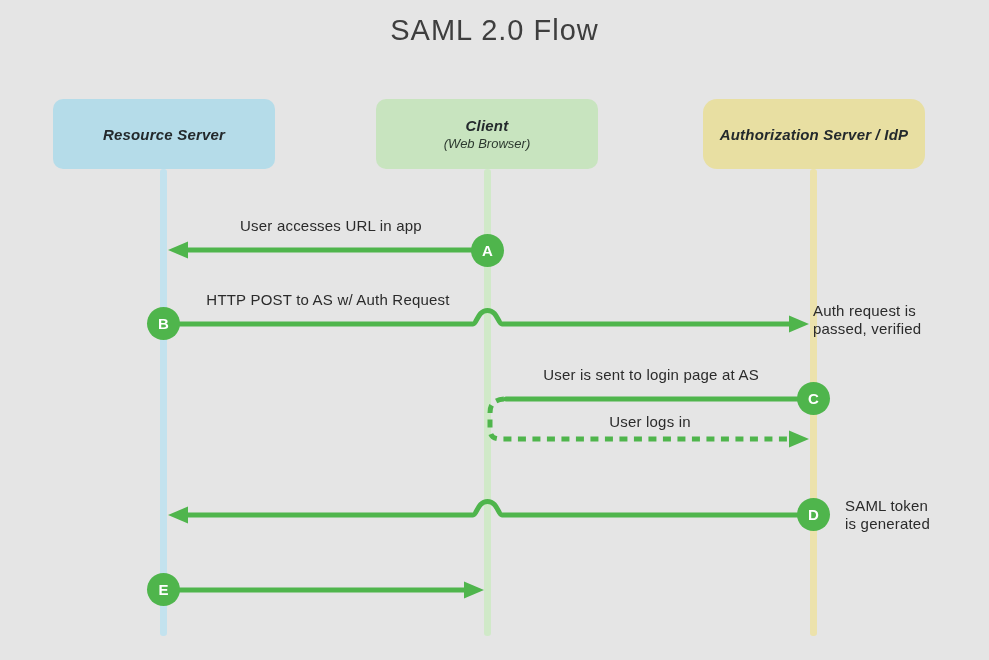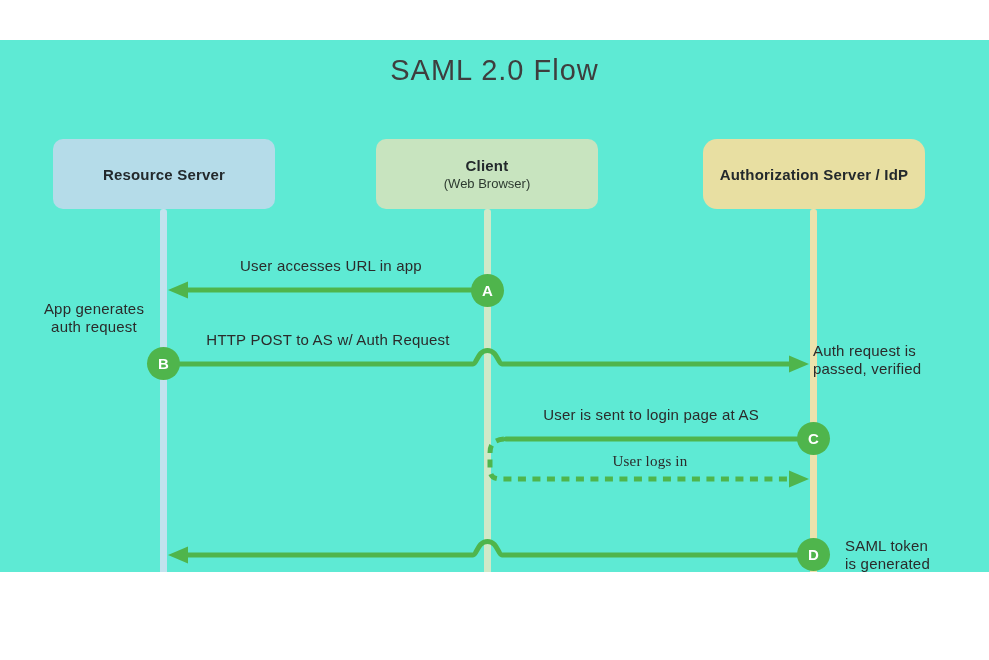--- a/index.html
+++ b/index.html
@@ -7,34 +7,34 @@
     --resource-fill:#b5dce9;
     --client-fill:#c8e4bf;
     --auth-fill:#e8dfa2;
     --resource-line:#c3e2ee;
     --client-line:#d0e9c8;
     --auth-line:#ece2ac;
     --text:#2b2b2b;
   }
   html,body{margin:0;padding:0;background:#ffffff;}
   .canvas{
-    position:relative;width:989px;height:532px;background:#5eead4;overflow:hidden;
-    font-family:"Liberation Sans","DejaVu Sans",sans-serif;color:var(--text);margin-top:40px;
+    position:relative;width:989px;height:660px;background:#e5e5e5;overflow:hidden;
+    font-family:"Liberation Sans","DejaVu Sans",sans-serif;color:var(--text);
   }
   .title{
     position:absolute;top:14px;left:0;width:989px;margin:0;
     text-align:center;font-size:29px;font-weight:400;letter-spacing:1px;color:#3e3e3e;
   }
   .lifeline{position:absolute;top:169px;height:467px;width:7px;border-radius:3px;}
   .lifeline.resource{left:160px;background:var(--resource-line);}
   .lifeline.client{left:484px;background:var(--client-line);}
   .lifeline.auth{left:810px;background:var(--auth-line);}
   .actor{
     position:absolute;top:99px;width:222px;height:70px;border-radius:10px;
-    display:flex;flex-direction:column;align-items:center;justify-content:center;
+    display:flex;flex-direction:column;align-items:center;justify-content:center;font-style:italic;
   }
   .actor.resource{left:53px;background:var(--resource-fill);}
   .actor.client{left:376px;background:var(--client-fill);}
   .actor.auth{left:703px;background:var(--auth-fill);border-radius:14px;}
   .actor-title{font-size:15px;font-weight:700;color:#23292c;letter-spacing:.2px;}
   .actor-subtitle{font-size:13px;color:#2d3a30;margin-top:2px;}
   svg.flow{position:absolute;left:0;top:0;pointer-events:none;}
   .arrow{fill:none;stroke:var(--arrow);stroke-width:5;stroke-linecap:round;stroke-linejoin:round;}
   .arrow.dashed{stroke-dasharray:8 6.5;stroke-linecap:butt;}
   .head{fill:var(--arrow);stroke:none;}
@@ -96,22 +96,20 @@
 
   <div class="badge" style="left:471px;top:234px;">A</div>
   <div class="badge" style="left:147px;top:307px;">B</div>
   <div class="badge" style="left:797px;top:382px;">C</div>
   <div class="badge" style="left:797px;top:498px;">D</div>
   <div class="badge" style="left:147px;top:573px;">E</div>
 
   <div class="msg" style="left:331px;top:217px;">User accesses URL in app</div>
   <div class="msg" style="left:328px;top:291px;">HTTP POST to AS w/ Auth Request</div>
   <div class="msg" style="left:651px;top:366px;">User is sent to login page at AS</div>
-  <div class="msg" style="left:650px;top:413px;font-family:Liberation Serif, serif;">User logs in</div>
+  <div class="msg" style="left:650px;top:413px;">User logs in</div>
 
-  <div class="note center" style="left:20px;width:148px;top:260px;">App generates
-auth request</div>
   <div class="note" style="left:813px;top:302px;">Auth request is
 passed, verified</div>
   <div class="note" style="left:845px;top:497px;">SAML token
 is generated</div>
 
 </div>
 
 </body></html>

